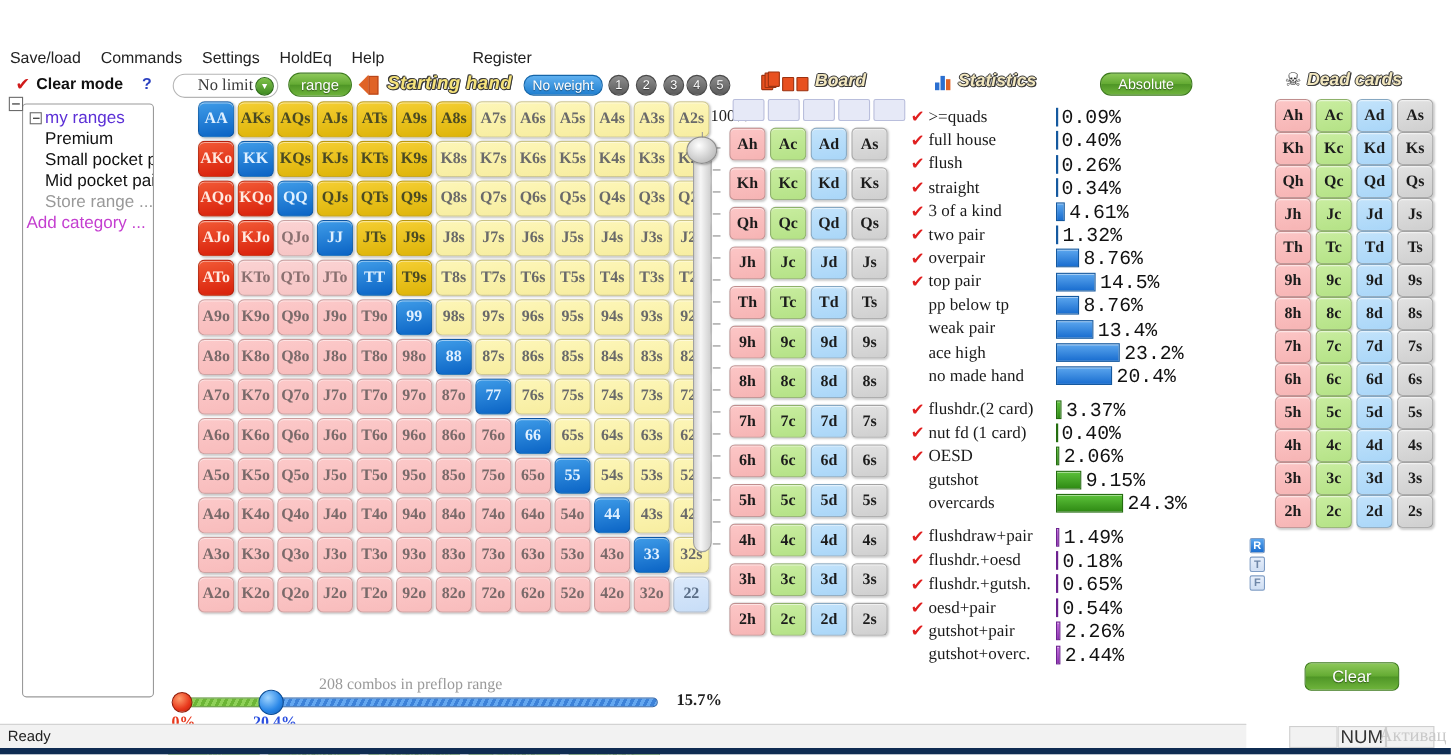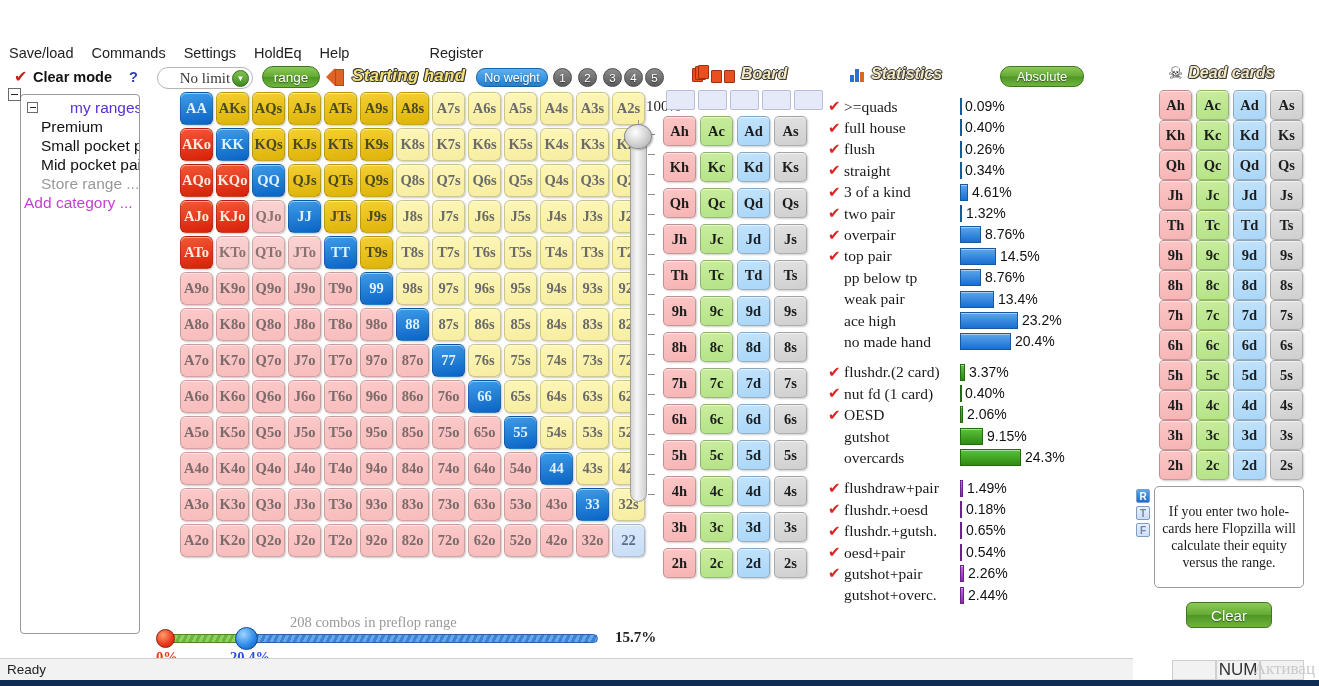--- a/index.html
+++ b/index.html
@@ -188,21 +188,21 @@
   .tree-minus-outer::after { content: ""; width: 7px; height: 1px; background: #222; }
   .tree-list { padding: 3px 0 0 0; font-size: 15.5px; font-family: "Liberation Sans", sans-serif; }
   .tree-item {
     height: 19px; display: flex; align-items: center; padding-left: 6px; white-space: nowrap; overflow: hidden;
   }
   .tree-item .mini {
     width: 11px; height: 11px; border: 1px solid #6b6b6b; background: #fff; margin-right: 3px;
     display: flex; align-items: center; justify-content: center; flex: none;
   }
   .tree-item .mini::after { content: ""; width: 6px; height: 1px; background: #222; }
-  .tree-item.sel { color: #5b2fd6; gap: 29px; }
+  .tree-item.sel { color: #5b2fd6; }
   .tree-item.dim { color: #999; padding-left: 20px; }
   .tree-item.add { color: #c43fd0; padding-left: 3px; }
   .tree-item.norm { color: #111; padding-left: 20px; font-weight: normal; }
 
   
   .grid {
     position: absolute; left: 152px; top: 26px;
     display: grid; grid-template-columns: repeat(13, 35px); grid-auto-rows: 35px;
     gap: 1px;
     margin-left: 28px;
@@ -327,21 +327,21 @@
   .srow .barwrap { position: relative; width: 165px; height: 21.4px; }
   .srow .bar {
     position: absolute; left: 0; top: 2px; height: 17px; min-width: 2px;
     border: 1px solid rgba(0,0,0,.3);
     box-shadow: inset 0 1px 0 rgba(255,255,255,.45);
   }
   .bar.b-blue  { background: linear-gradient(180deg,#5ba6ee,#1a6ed0); border-color:#15599f; }
   .bar.b-green { background: linear-gradient(180deg,#5cc23a,#2f8a14); border-color:#246d0f; }
   .bar.b-purp  { background: linear-gradient(180deg,#c46ae0,#8a2bb0); border-color:#6d2190; }
   .srow .pv {
-    position: absolute; top: 2px; font-family: Liberation Sans, sans-serif; font-size: 14px; color: #111;
+    position: absolute; top: 2px; font-family: Liberation Mono, monospace; font-size: 18px; color: #111;
     white-space: nowrap;
   }
   .stats-gap { height: 9px; }
   .range-hit {
     position: absolute; left: 842px; top: 578px;
     font-family: "Liberation Serif", serif; font-size: 17px; color: #111;
   }
 
   
   .deadgrid {
@@ -1021,21 +1021,20 @@
         <div class="card s-h">2h</div>
         <div class="card s-c">2c</div>
         <div class="card s-d">2d</div>
         <div class="card s-s">2s</div>
       </div>
     <div class="rtf" id="rtf-keys">
         <div class="k on">R</div>
         <div class="k off">T</div>
         <div class="k off">F</div>
       </div>
-    <div class="hint-box">If you enter two hole-cards here Flopzilla will calculate their equity versus the range.</div>
     <div class="greenbtn dead-clear">Clear</div>
 
   </div>
 
   <div class="statusbar">
     <div class="sb-ready">Ready</div>
     <div class="sb-cell sb-c1"></div>
     <div class="sb-cell sb-c2">NUM</div>
     <div class="sb-cell sb-c3"></div>
   </div>

